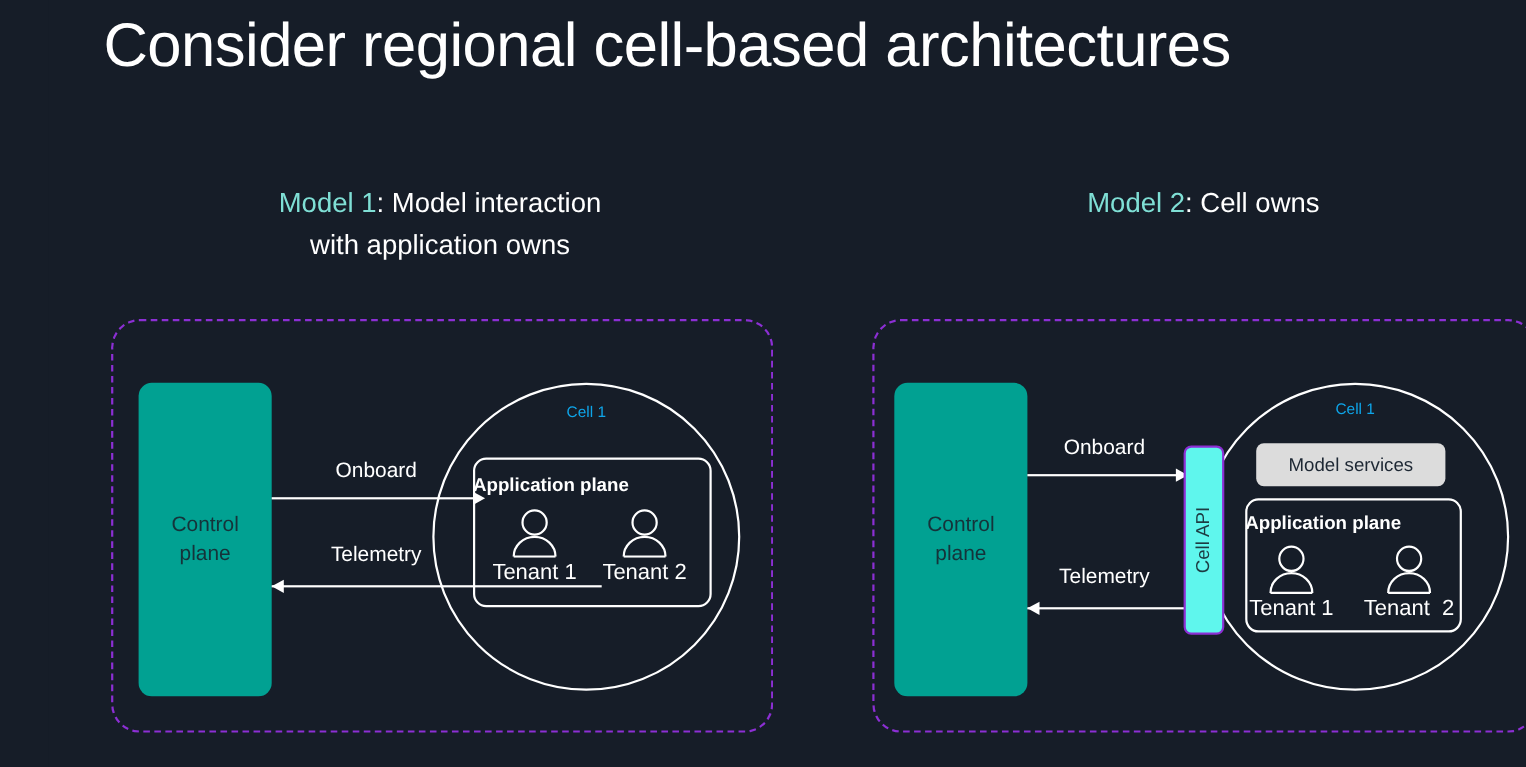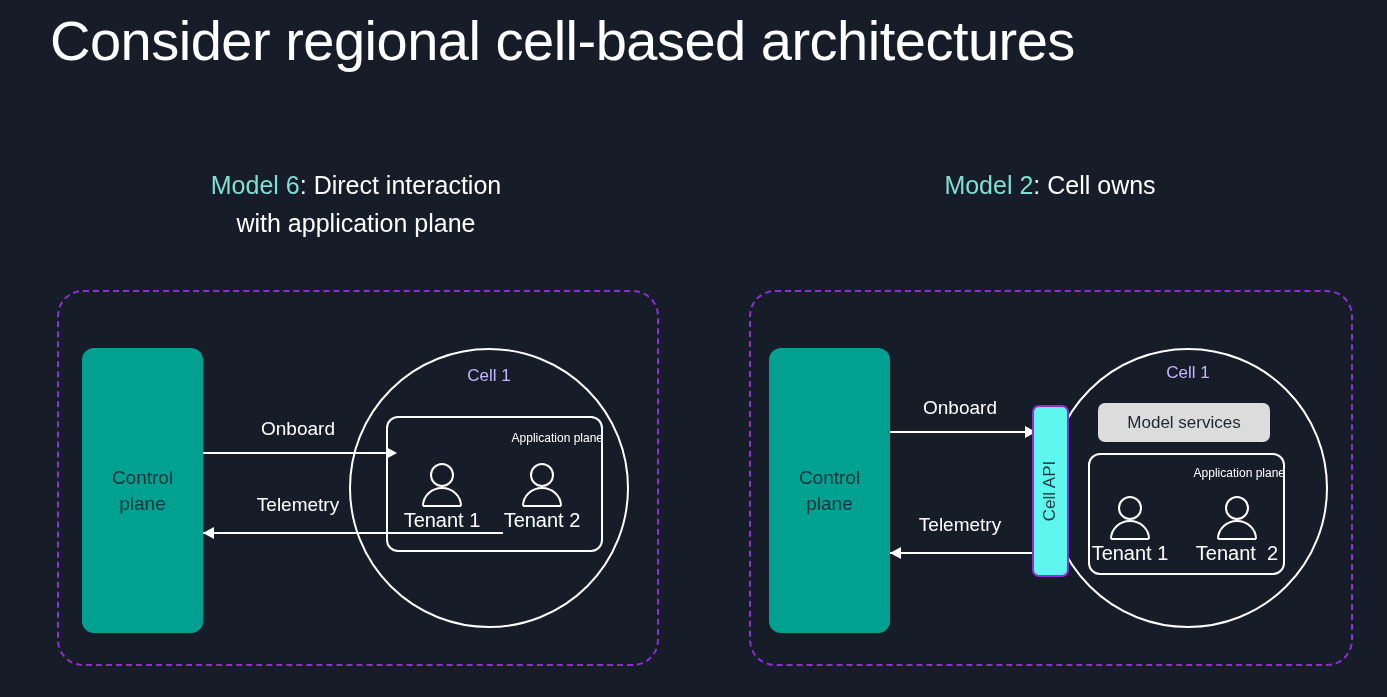--- a/index.html
+++ b/index.html
@@ -12,20 +12,21 @@
     height: 697px;
     overflow: hidden;
     font-family: "Liberation Sans", sans-serif;
     color: #ffffff;
     position: relative;
   }
   .slide {
     position: absolute;
     inset: 0;
     background: #161d28;
+    margin-left: 44px;
   }
 
   
   .slide-title {
     position: absolute;
     left: 50px;
     top: 8px;
     font-size: 56px;
     font-weight: 300;
     letter-spacing: -0.5px;
@@ -119,23 +120,23 @@
     position: absolute;
     border: 2px solid #ffffff;
     border-radius: 50%;
     box-sizing: border-box;
   }
   #cell-circle-left  { left: 349px;  top: 348px; width: 280px; height: 280px; }
   #cell-circle-right { left: 1048px; top: 348px; width: 280px; height: 280px; }
 
   .cell-title {
     position: absolute;
-    font-size: 17px;
-    font-weight: 400;
-    color: #c4b5fd;
+    font-size: 14px;
+    font-weight: 400;
+    color: #0ea5e9;
     text-align: center;
     white-space: nowrap;
   }
   #cell-title-left  { left: 349px;  top: 366px; width: 280px; }
   #cell-title-right { left: 1048px; top: 363px; width: 280px; }
 
   
   .cell-services {
     position: absolute;
     left: 1098px;
@@ -158,24 +159,24 @@
     position: absolute;
     border: 2px solid #ffffff;
     border-radius: 12px;
     box-sizing: border-box;
   }
   #app-plane-left  { left: 386px;  top: 416px; width: 217px; height: 136px; }
   #app-plane-right { left: 1088px; top: 453px; width: 197px; height: 122px; }
 
   .app-plane-title {
     position: absolute;
-    font-size: 12px;
-    font-weight: 400;
-    color: #ffffff;
-    text-align: right;
+    font-size: 17px;
+    font-weight: 700;
+    color: #ffffff;
+    text-align: left;
     white-space: nowrap;
   }
   #app-plane-title-left  { left: 386px;  top: 431px; width: 217px; }
   #app-plane-title-right { left: 1088px; top: 466px; width: 197px; }
 
   
   .tenant {
     position: absolute;
     width: 96px;
     text-align: center;
@@ -220,22 +221,22 @@
   }
 </style>
 </head>
 <body>
 
 <div class="slide">
 
   <div class="slide-title">Consider regional cell-based architectures</div>
 
   <div class="col-heading" id="heading-left">
-    <span class="model-tag">Model 6</span><span>: </span><span>Direct interaction</span><br>
-    <span>with application plane</span>
+    <span class="model-tag">Model 1</span><span>: </span><span>Model interaction</span><br>
+    <span>with application owns</span>
   </div>
 
   <div class="col-heading" id="heading-right">
     <span class="model-tag">Model 2</span><span>: </span><span>Cell owns</span><br>
   </div>
 
   <div class="region" id="region-left"></div>
 
   <div class="control-plane" id="control-plane-left">
     <div>

